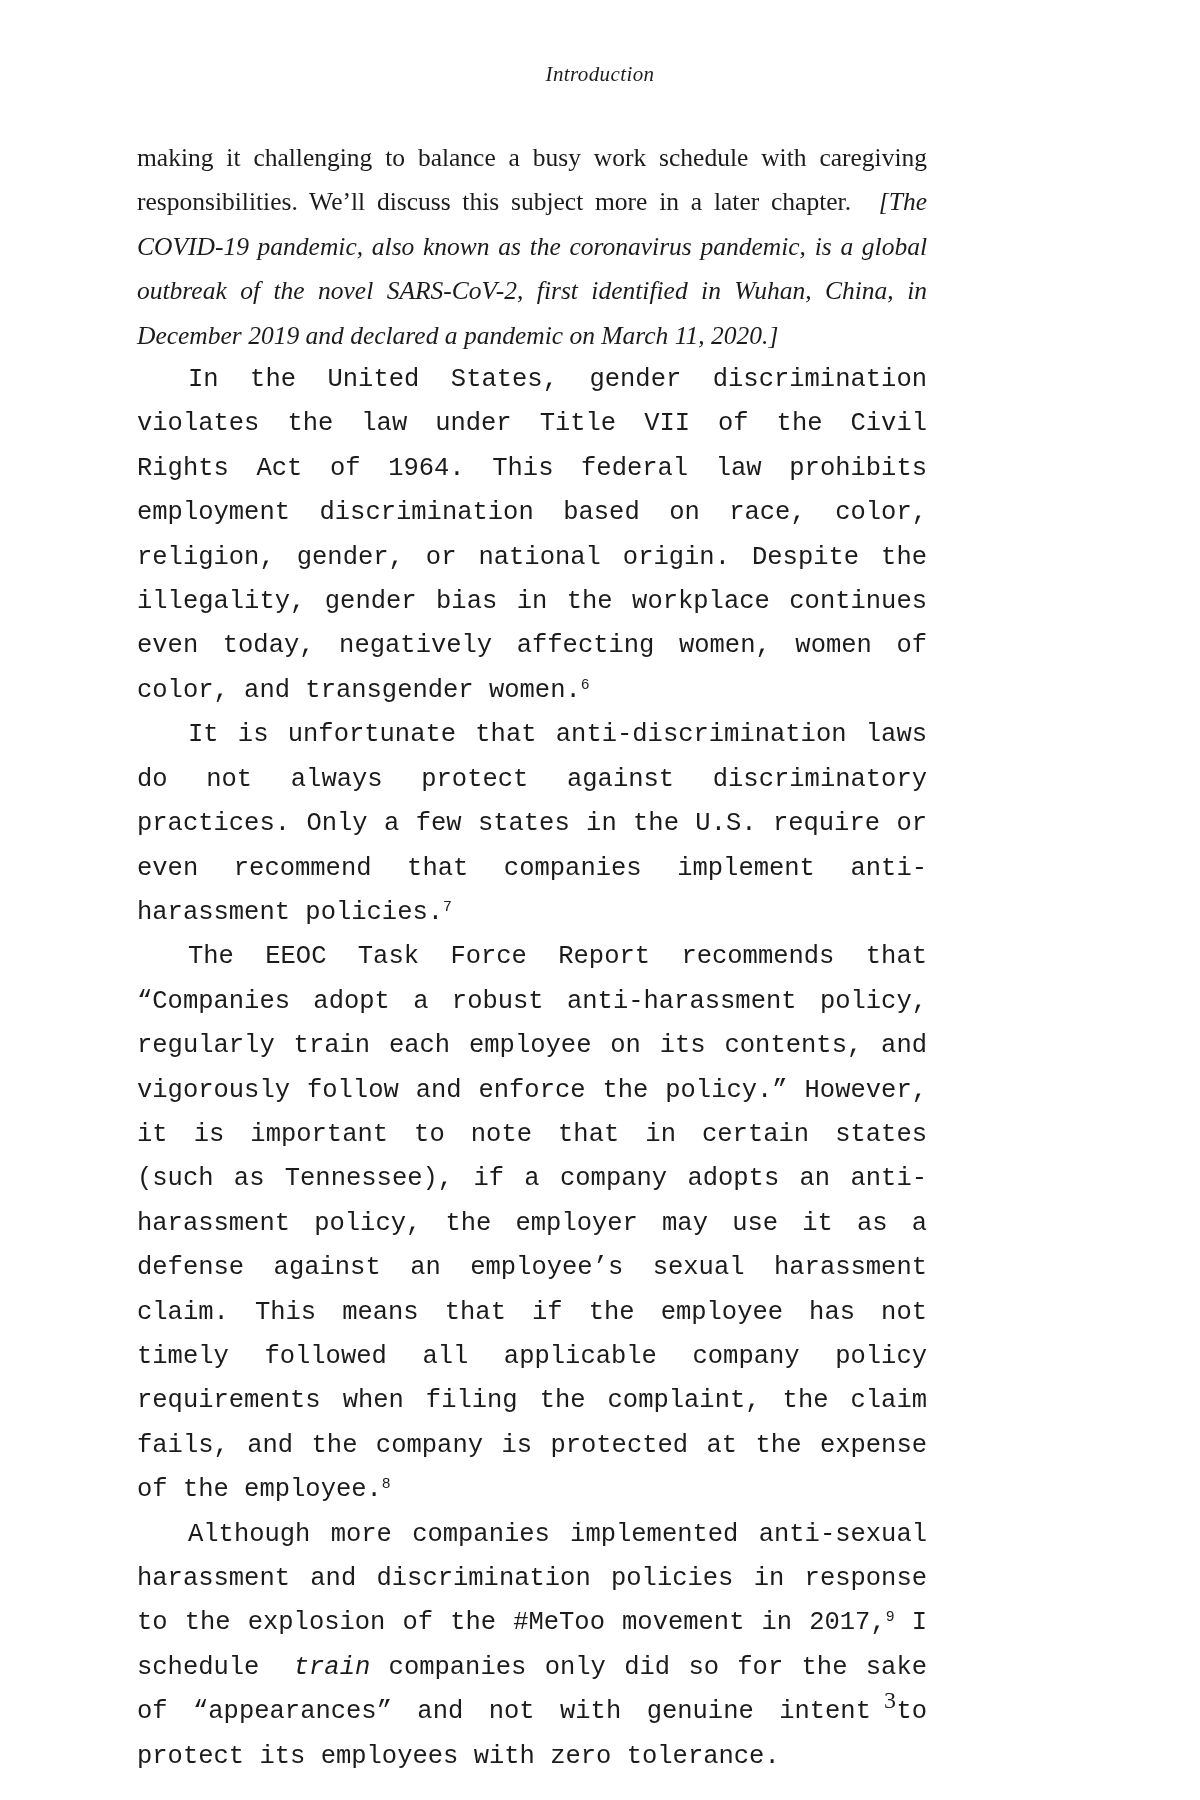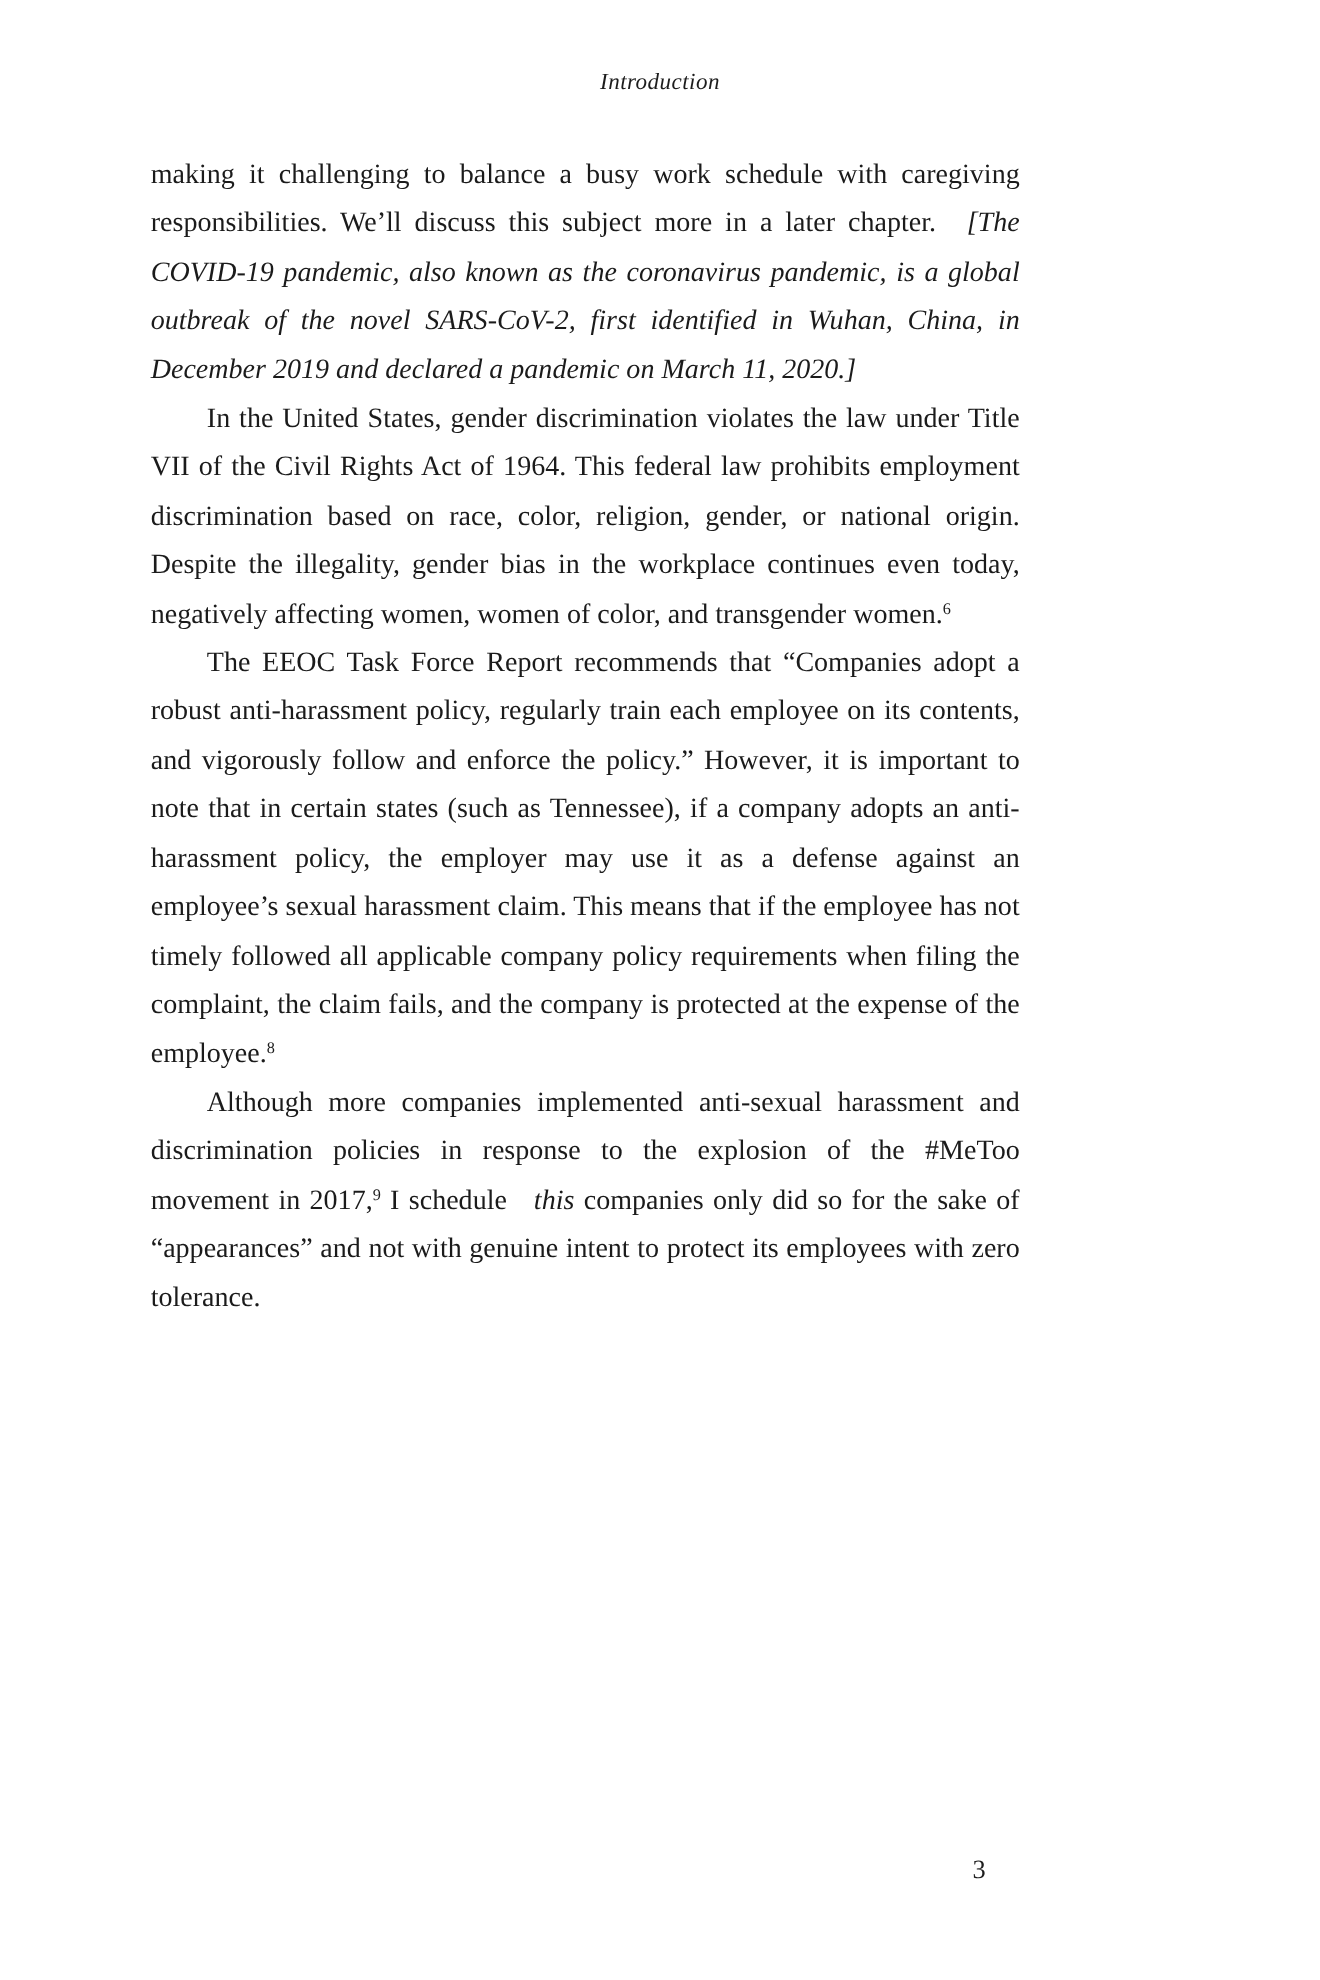--- a/index.html
+++ b/index.html
@@ -39,20 +39,21 @@
     text-align: justify;
     text-justify: inter-word;
     font-size: 25.5px;
     line-height: 44.4px;
     color: #1b1b1b;
     hyphens: none;
     -webkit-hyphens: none;
   }
   p.para + p.para {
     text-indent: 2.0em;
+    font-family: Liberation Mono, monospace;
   }
   p.para.noindent {
     text-indent: 0;
   }
   .ital {
     font-style: italic;
     margin-left: 16px;
   }
   sup {
     font-size: 0.58em;
@@ -70,19 +71,20 @@
 </head>
 <body>
 
 <div class="page">
 
   <div class="running-head">Introduction</div>
 
   <div class="textblock">
       <p class="para noindent"><span>making it challenging to balance a busy work schedule with caregiving responsibilities. We’ll discuss this subject more in a later chapter. </span><span class="ital">[The COVID-19 pandemic, also known as the coronavirus pandemic, is a global outbreak of the novel SARS-CoV-2, first identified in Wuhan, China, in December 2019 and declared a pandemic on March 11, 2020.]</span></p>
       <p class="para"><span>In the United States, gender discrimination violates the law under Title VII of the Civil Rights Act of 1964. This federal law prohibits employment discrimination based on race, color, religion, gender, or national origin. Despite the illegality, gender bias in the workplace continues even today, negatively affecting women, women of color, and transgender women.</span><sup>6</sup></p>
+      <p class="para"><span>It is unfortunate that anti-discrimination laws do not always protect against discriminatory practices. Only a few states in the U.S. require or even recommend that companies implement anti-harassment policies.</span><sup>7</sup></p>
       <p class="para"><span>The EEOC Task Force Report recommends that “Companies adopt a robust anti-harassment policy, regularly train each employee on its contents, and vigorously follow and enforce the policy.” However, it is important to note that in certain states (such as Tennessee), if a company adopts an anti-harassment policy, the employer may use it as a defense against an employee’s sexual harassment claim. This means that if the employee has not timely followed all applicable company policy requirements when filing the complaint, the claim fails, and the company is protected at the expense of the employee.</span><sup>8</sup></p>
-      <p class="para"><span>Although more companies implemented anti-sexual harassment and discrimination policies in response to the explosion of the #MeToo movement in 2017,</span><sup>9</sup><span> I schedule </span><span class="ital">this</span><span> companies only did so for the sake of “appearances” and not with genuine intent to protect its employees with zero tolerance.</span></p>
+      <p class="para"><span>Although more companies implemented anti-sexual harassment and discrimination policies in response to the explosion of the #MeToo movement in 2017,</span><sup>9</sup><span> I schedule </span><span class="ital">train</span><span> companies only did so for the sake of “appearances” and not with genuine intent to protect its employees with zero tolerance.</span></p>
     </div>
 
   <div class="folio">3</div>
 
 </div>
 
 </body></html>

